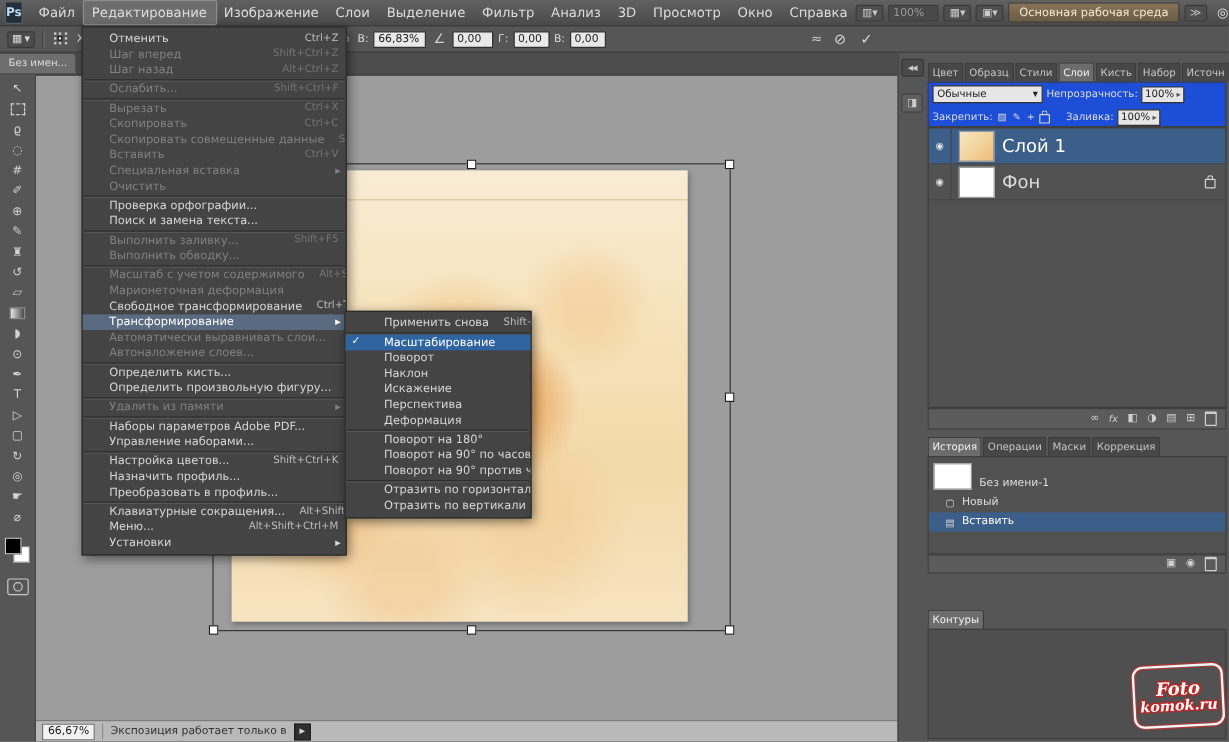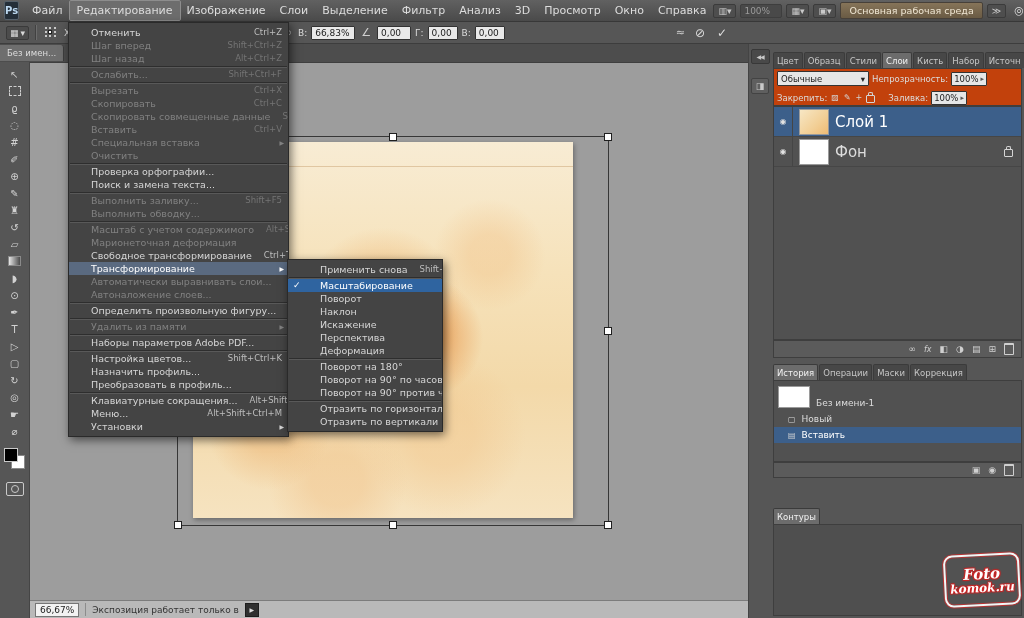--- a/index.html
+++ b/index.html
@@ -93,21 +93,21 @@
     font-size:6px;display:flex;align-items:center;justify-content:center;border-radius:2px;letter-spacing:-1px}
   .dstrip-ico{margin:14px auto 0;width:16px;height:14px;background:#5f5f5f;border:1px solid #434343;border-radius:2px;
     display:flex;align-items:center;justify-content:center;color:#c9c9c9;font-size:9px}
 
   .dock{position:absolute;left:771px;top:44px;width:253px;height:574px;background:#565656;z-index:5;color:#ddd;font-size:9px}
   .tabs{position:absolute;left:2px;top:8px;width:249px;height:16px;display:flex;gap:1px}
   .tab{background:#474747;border:1px solid #3b3b3b;border-bottom:none;padding:0 3px;display:flex;align-items:center;
     color:#c5c5c5;font-size:8.5px;border-radius:2px 2px 0 0;white-space:nowrap}
   .tab.active{background:#6c6c6c;color:#f2f2f2}
 
-  .lp-controls{position:absolute;left:2px;top:24px;width:249px;height:38px;box-sizing:border-box;background:#c2410c;border:1px solid #3e3e3e}
+  .lp-controls{position:absolute;left:2px;top:24px;width:249px;height:38px;box-sizing:border-box;background:#1d4ed8;border:1px solid #3e3e3e}
   .lcr{display:flex;align-items:center;gap:3px;padding:2px 3px;height:15px}
   .blendsel{width:84px;height:13px;background:#e6e6e6;color:#222;border:1px solid #333;display:flex;align-items:center;
     justify-content:space-between;padding:0 3px;font-size:8.5px;border-radius:1px}
   .plbl{font-size:8.5px;color:#dcdcdc;white-space:nowrap}
   .pfield{background:#e6e6e6;color:#222;border:1px solid #333;height:12px;display:inline-flex;align-items:center;
     padding:0 2px;gap:2px;font-size:8.5px;border-radius:1px}
   .pfield i{font-size:7px;color:#555}
   .lockg{font-size:8px;color:#d5d5d5;padding:0 1px}
   .csslock{width:7px;height:6px;border:1px solid #d5d5d5;border-radius:1px;position:relative;display:inline-block;margin-top:3px}
   .csslock::before{content:"";position:absolute;top:-4px;left:1px;width:3px;height:3px;border:1px solid #d5d5d5;border-bottom:none;border-radius:2px 2px 0 0}
@@ -472,30 +472,36 @@
         <span class="sar">▶</span>
       </div>
     <div class="mi dis">
         <span>Автоматически выравнивать слои...</span>
       </div>
     <div class="mi dis">
         <span>Автоналожение слоев...</span>
       </div>
     <div class="sep"></div>
     <div class="mi">
+        <span>Определить кисть...</span>
+      </div>
+    <div class="mi">
         <span>Определить произвольную фигуру...</span>
       </div>
     <div class="sep"></div>
     <div class="mi dis">
         <span>Удалить из памяти</span>
         <span class="sar">▶</span>
       </div>
     <div class="sep"></div>
     <div class="mi">
         <span>Наборы параметров Adobe PDF...</span>
+      </div>
+    <div class="mi">
+        <span>Управление наборами...</span>
       </div>
     <div class="sep"></div>
     <div class="mi">
         <span>Настройка цветов...</span>
         <span class="sc">Shift+Ctrl+K</span>
       </div>
     <div class="mi">
         <span>Назначить профиль...</span>
       </div>
     <div class="mi">

